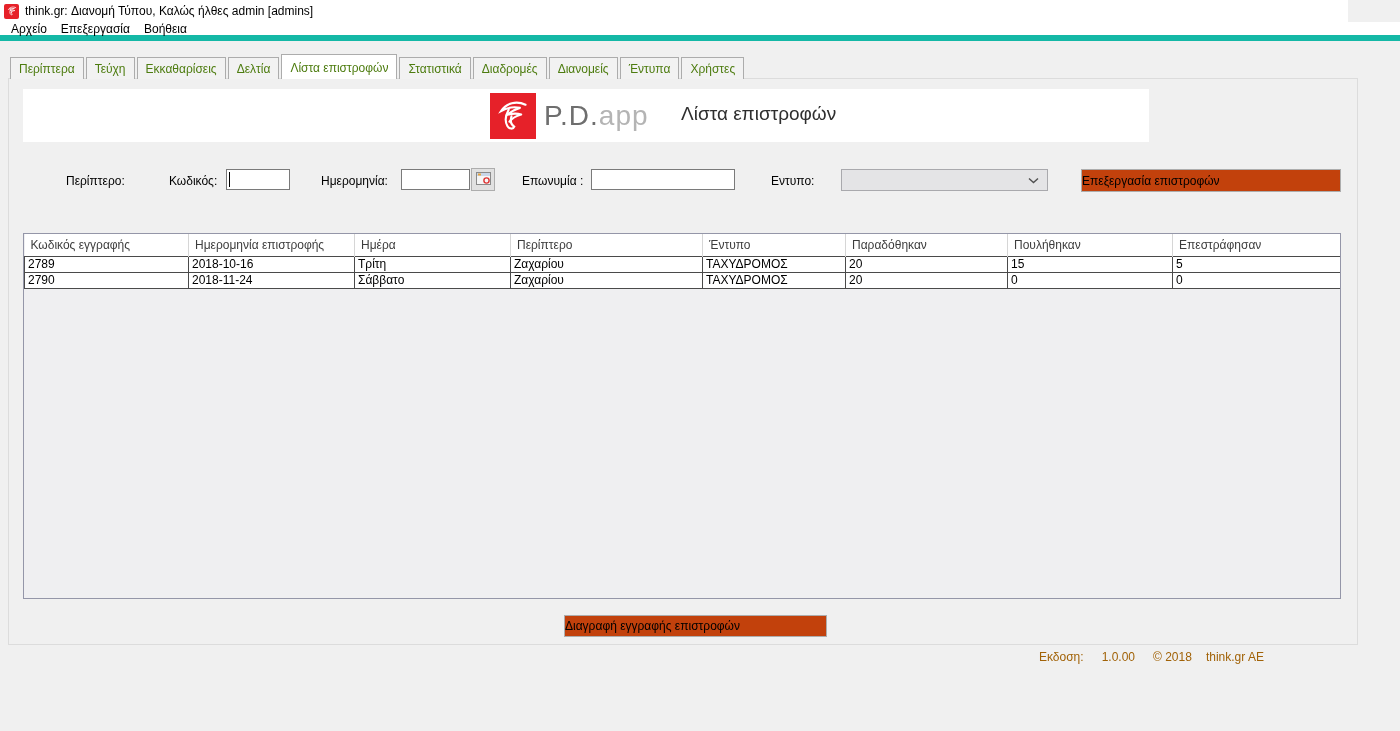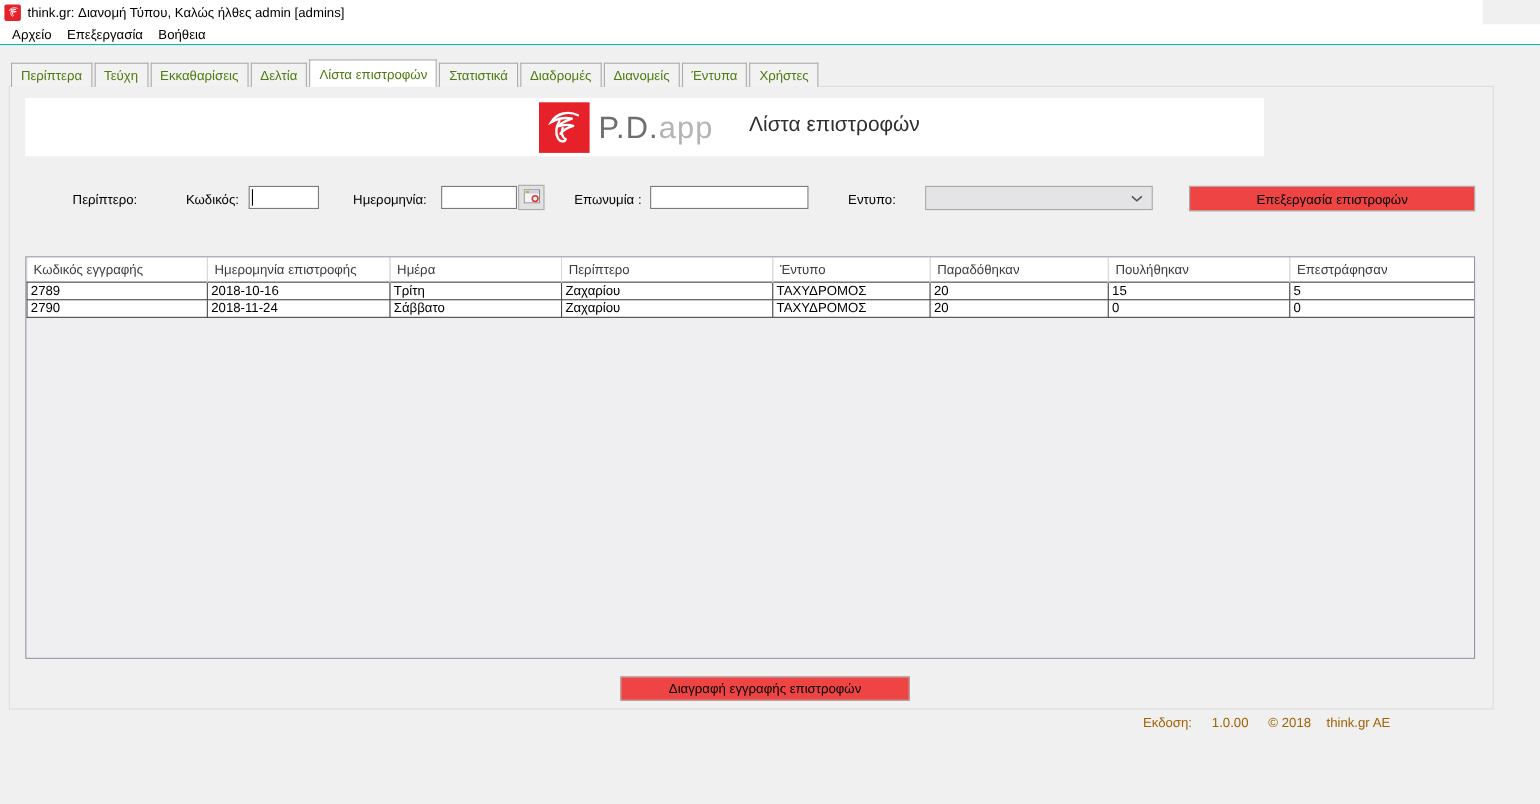--- a/index.html
+++ b/index.html
@@ -11,21 +11,21 @@
   .titlebar {
     position:absolute; left:0; top:0; width:1348px; height:22px;
     background:#ffffff; display:flex; align-items:center; padding-left:4px;
   }
   .titlebar .app-icon { width:15px; height:15px; background:#e62129; border-radius:2px;
     display:flex; align-items:center; justify-content:center; margin-right:6px; }
   .titlebar .title-text { font-size:12px; color:#000; }
   .menubar {
     position:absolute; left:0; top:22px; width:1400px; height:19px;
     background:#ffffff; display:flex; align-items:center; padding-left:4px;
-    border-bottom:1px solid #14b8a6;
+    border-bottom:6px solid #14b8a6;
   }
   .menu-item { padding:2px 7px; cursor:default; }
 
   .workarea { position:absolute; left:0; top:42px; width:1400px; height:689px; background:#f0f0f0; }
 
   .tabstrip { position:absolute; left:10px; top:14px; display:flex; height:23px; z-index:2; }
   .tab {
     background:#f2f2f2; border:1px solid #acacac; border-bottom:none;
     padding:4px 8px 3px 8px; margin-right:2px; height:22px; white-space:nowrap;
     font-size:12px; color:#4d7c0f; position:relative; top:1px;
@@ -56,22 +56,22 @@
   .icon-btn {
     position:absolute; left:462px; top:89px; width:24px; height:23px;
     background:#e1e1e1; border:1px solid #adadad; display:flex; align-items:center; justify-content:center;
   }
   .combobox {
     position:absolute; left:832px; top:90px; width:207px; height:22px;
     background:#e4e4e6; border:1px solid #a9a9ad; display:flex; align-items:center; justify-content:flex-end;
     padding-right:8px;
   }
   .push-btn {
-    background:#ef4444; border:1px solid #adadad; font:12px "Liberation Sans","DejaVu Sans",sans-serif;
-    color:#000; text-align:center; cursor:default;
+    background:#c2410c; border:1px solid #adadad; font:12px "Liberation Sans","DejaVu Sans",sans-serif;
+    color:#000; text-align:left; cursor:default;
   }
   .btn-process { position:absolute; left:1072px; top:90px; width:260px; height:23px; }
   .btn-delete  { position:absolute; left:555px; top:536px; width:263px; height:22px; }
 
   .grid-wrap {
     position:absolute; left:14px; top:154px; width:1318px; height:366px;
     background:#efeff1; border:1px solid #9496a8; overflow:hidden;
   }
   table.grid { border-collapse:collapse; table-layout:fixed; width:1316px; }
   table.grid th {

